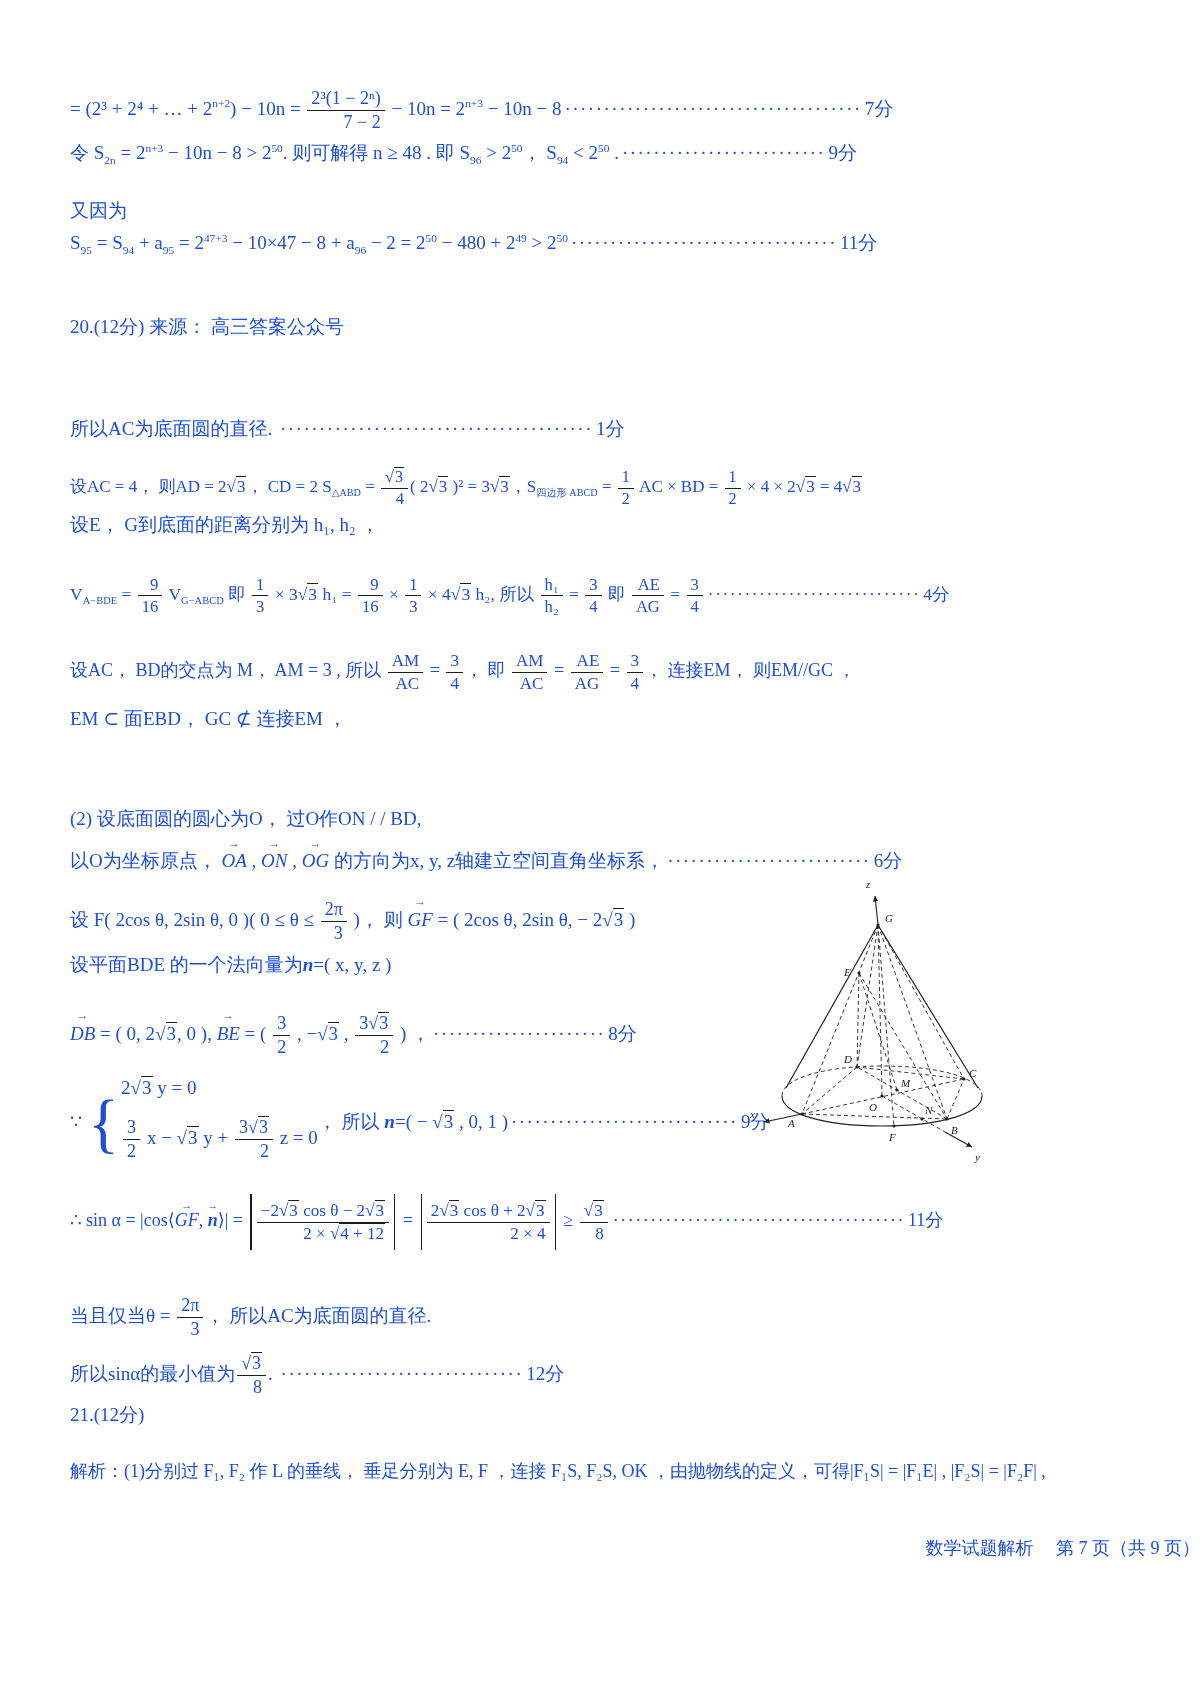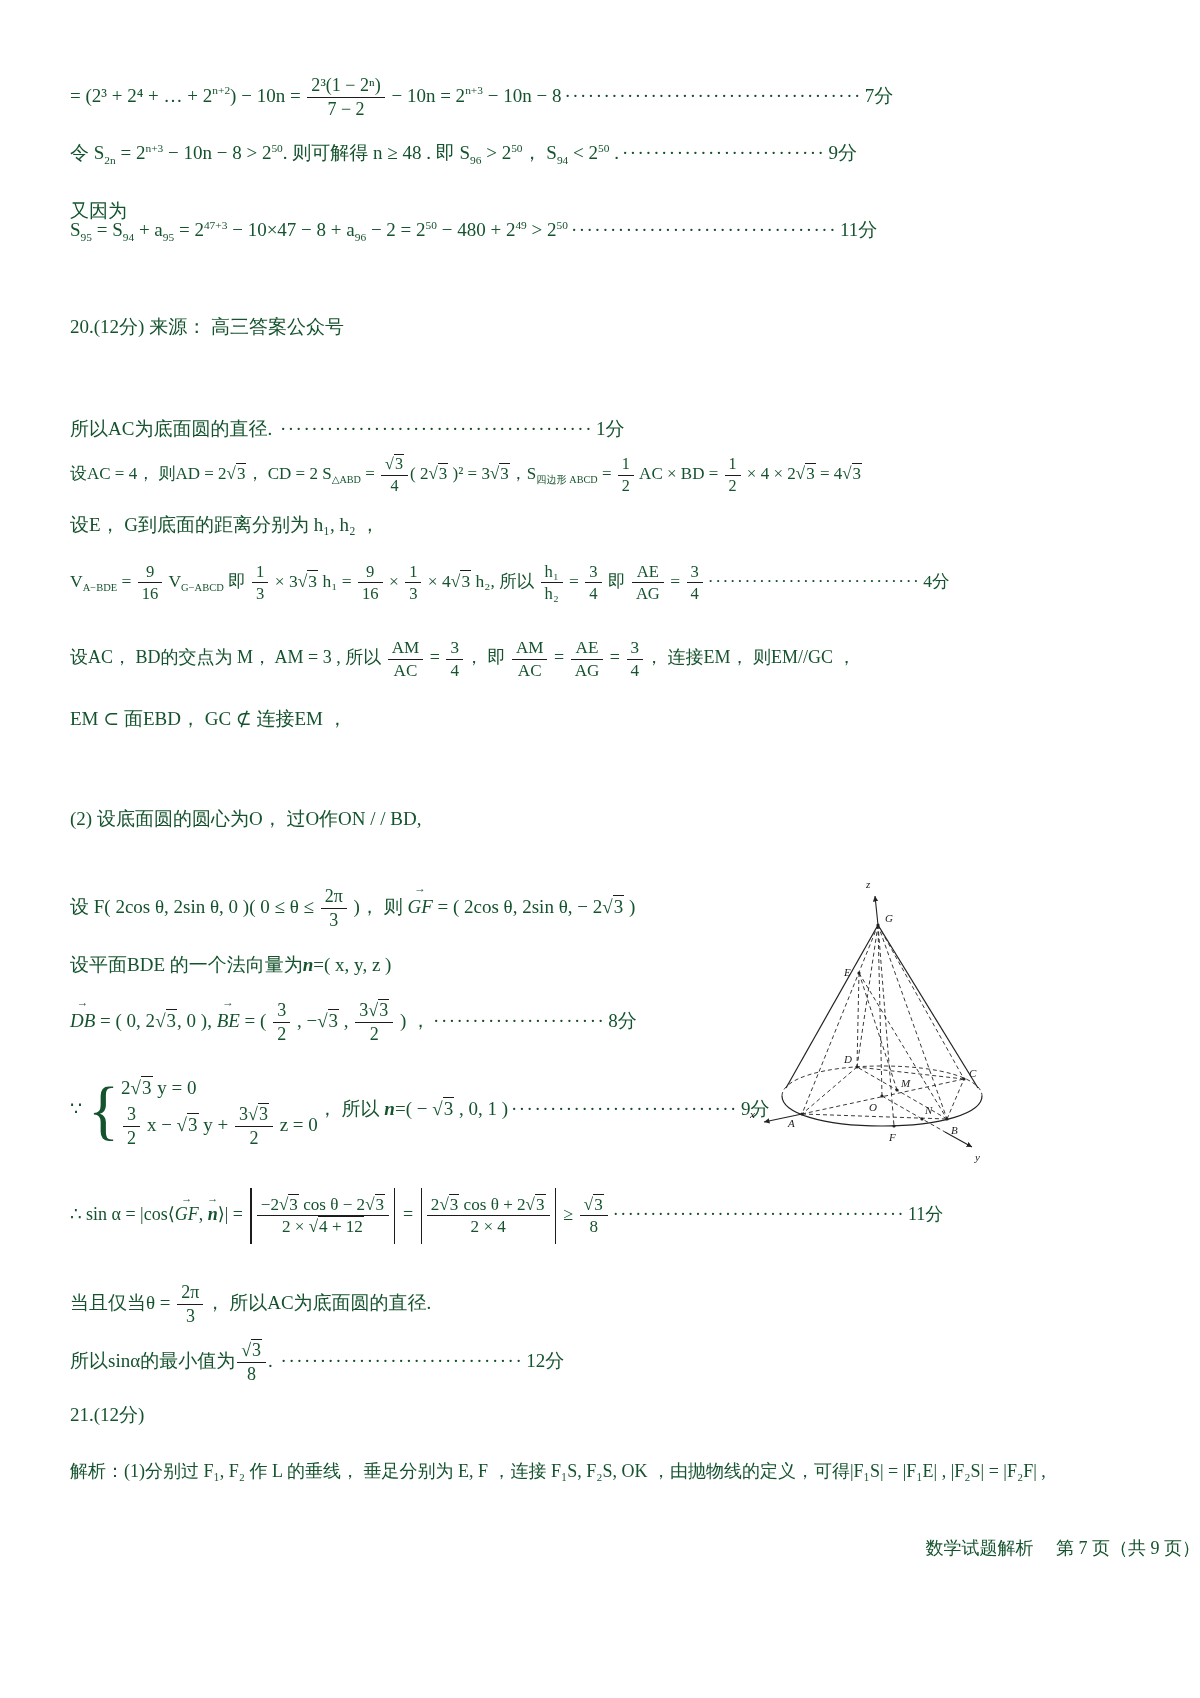--- a/index.html
+++ b/index.html
@@ -1,22 +1,22 @@
 <!DOCTYPE html>
 <html><head>
 <meta charset="utf-8">
 <style>
   *{box-sizing:border-box}
   html,body{margin:0;padding:0;background:#ffffff}
-  .page{position:relative;width:1200px;height:1698px;background:#fff;color:#14532d;
+  .page{position:relative;width:1200px;height:1698px;background:#fff;color:#1d4ed8;
         font-family:"Liberation Serif","DejaVu Serif","DejaVu Sans",serif;font-size:19px;overflow:hidden}
   .line{position:absolute;left:70px;white-space:nowrap;line-height:1.55}
   sup{font-size:0.6em;line-height:0}
   sub{font-size:0.6em;line-height:0}
-  .frac{display:inline-block;vertical-align:middle;text-align:center;line-height:1.15;margin:0 2px;font-size:0.95em}
+  .frac{display:inline-block;vertical-align:middle;text-align:right;line-height:1.15;margin:13px 2px;font-size:0.95em}
   .frac .num{display:block;border-bottom:1px solid #1c1c1c;padding:0 4px 1px}
   .frac .den{display:block;padding:1px 4px 0}
   .sqrt{white-space:nowrap}
   .sqrt::before{content:"√"}
   .sqrt .rad{border-top:1.2px solid #1c1c1c;padding:0 1px}
   .vec{position:relative;display:inline-block;font-style:italic}
   .vec::after{content:"→";position:absolute;left:50%;top:-0.95em;transform:translateX(-50%);font-size:0.62em;font-style:normal}
   .arc{position:relative;display:inline-block}
   .arc::after{content:"";position:absolute;left:5%;right:5%;top:-0.30em;height:0.34em;
               border:1.4px solid transparent;border-top-color:#1c1c1c;border-radius:50% 50% 0 0/100% 100% 0 0}
@@ -38,21 +38,21 @@
   <div class="line" style="top:75px">
     <span>= (2³ + 2⁴ + … + 2</span><sup>n+2</sup><span>) − 10n = </span><span class="frac"><span class="num">2³(1 − 2ⁿ)</span><span class="den">7 − 2</span></span><span> − 10n = 2</span><sup>n+3</sup><span> − 10n − 8</span><span class="dots">······································</span><span class="score">7分</span>
   </div>
 
   <div class="line" style="top:138px">
     <span>令 S</span><sub>2n</sub><span> = 2</span><sup>n+3</sup><span> − 10n − 8 &gt; 2</span><sup>50</sup><span>. 则可解得 n ≥ 48 . 即 S</span><sub>96</sub><span> &gt; 2</span><sup>50</sup><span>，  S</span><sub>94</sub><span> &lt; 2</span><sup>50</sup><span> .</span><span class="dots">··························</span><span class="score">9分</span>
   </div>
 
   <div class="line" style="top:196px"><span>又因为</span></div>
 
-  <div class="line" style="top:215px">
+  <div class="line" style="top:228px">
     <span>S</span><sub>95</sub><span> = S</span><sub>94</sub><span> + a</span><sub>95</sub><span> = 2</span><sup>47+3</sup><span> − 10×47 − 8 + a</span><sub>96</sub><span> − 2 = 2</span><sup>50</sup><span> − 480 + 2</span><sup>49</sup><span> &gt; 2</span><sup>50</sup><span class="dots">··································</span><span class="score">11分</span>
   </div>
 
 
   <div class="line" style="top:312px"><span>20.(12分) 来源： 高三答案公众号</span></div>
 
 
   <div class="line" style="top:414px">
     <span>所以AC为底面圆的直径. </span><span class="dots">········································</span><span class="score">1分</span>
   </div>
@@ -69,20 +69,23 @@
 
   <div class="line" style="top:638px;font-size:18px">
     <span>设AC， BD的交点为 M，  AM = 3 , 所以 </span><span class="frac"><span class="num">AM</span><span class="den">AC</span></span><span> = </span><span class="frac"><span class="num">3</span><span class="den">4</span></span><span>，  即 </span><span class="frac"><span class="num">AM</span><span class="den">AC</span></span><span> = </span><span class="frac"><span class="num">AE</span><span class="den">AG</span></span><span> = </span><span class="frac"><span class="num">3</span><span class="den">4</span></span><span>，  连接EM， 则EM//GC ，</span>
   </div>
 
   <div class="line" style="top:704px"><span>EM ⊂ 面EBD，  GC ⊄ 连接EM ，</span></div>
 
 
   <div class="line" style="top:804px"><span>(2) 设底面圆的圆心为O， 过O作ON / / BD,</span></div>
 
+  <div class="line" style="top:846px">
+    <span>以O为坐标原点， </span><span class="vec">OA</span><span> ,  </span><span class="vec">ON</span><span> ,  </span><span class="vec">OG</span><span> 的方向为x, y, z轴建立空间直角坐标系，</span><span class="dots">··························</span><span class="score">6分</span>
+  </div>
 
   <div class="line" style="top:886px">
     <span>设 F( 2cos θ, 2sin θ, 0 )( 0 ≤ θ ≤ </span><span class="frac"><span class="num">2π</span><span class="den">3</span></span><span> )，  则 </span><span class="vec">GF</span><span> = ( 2cos θ, 2sin θ, − 2</span><span class="sqrt"><span class="rad">3</span></span><span> )</span>
   </div>
 
   <div class="line" style="top:950px">
     <span>设平面BDE 的一个法向量为</span><span class="nb">n</span><span>=( x, y, z )</span>
   </div>
 
   <div class="line" style="top:1000px">

